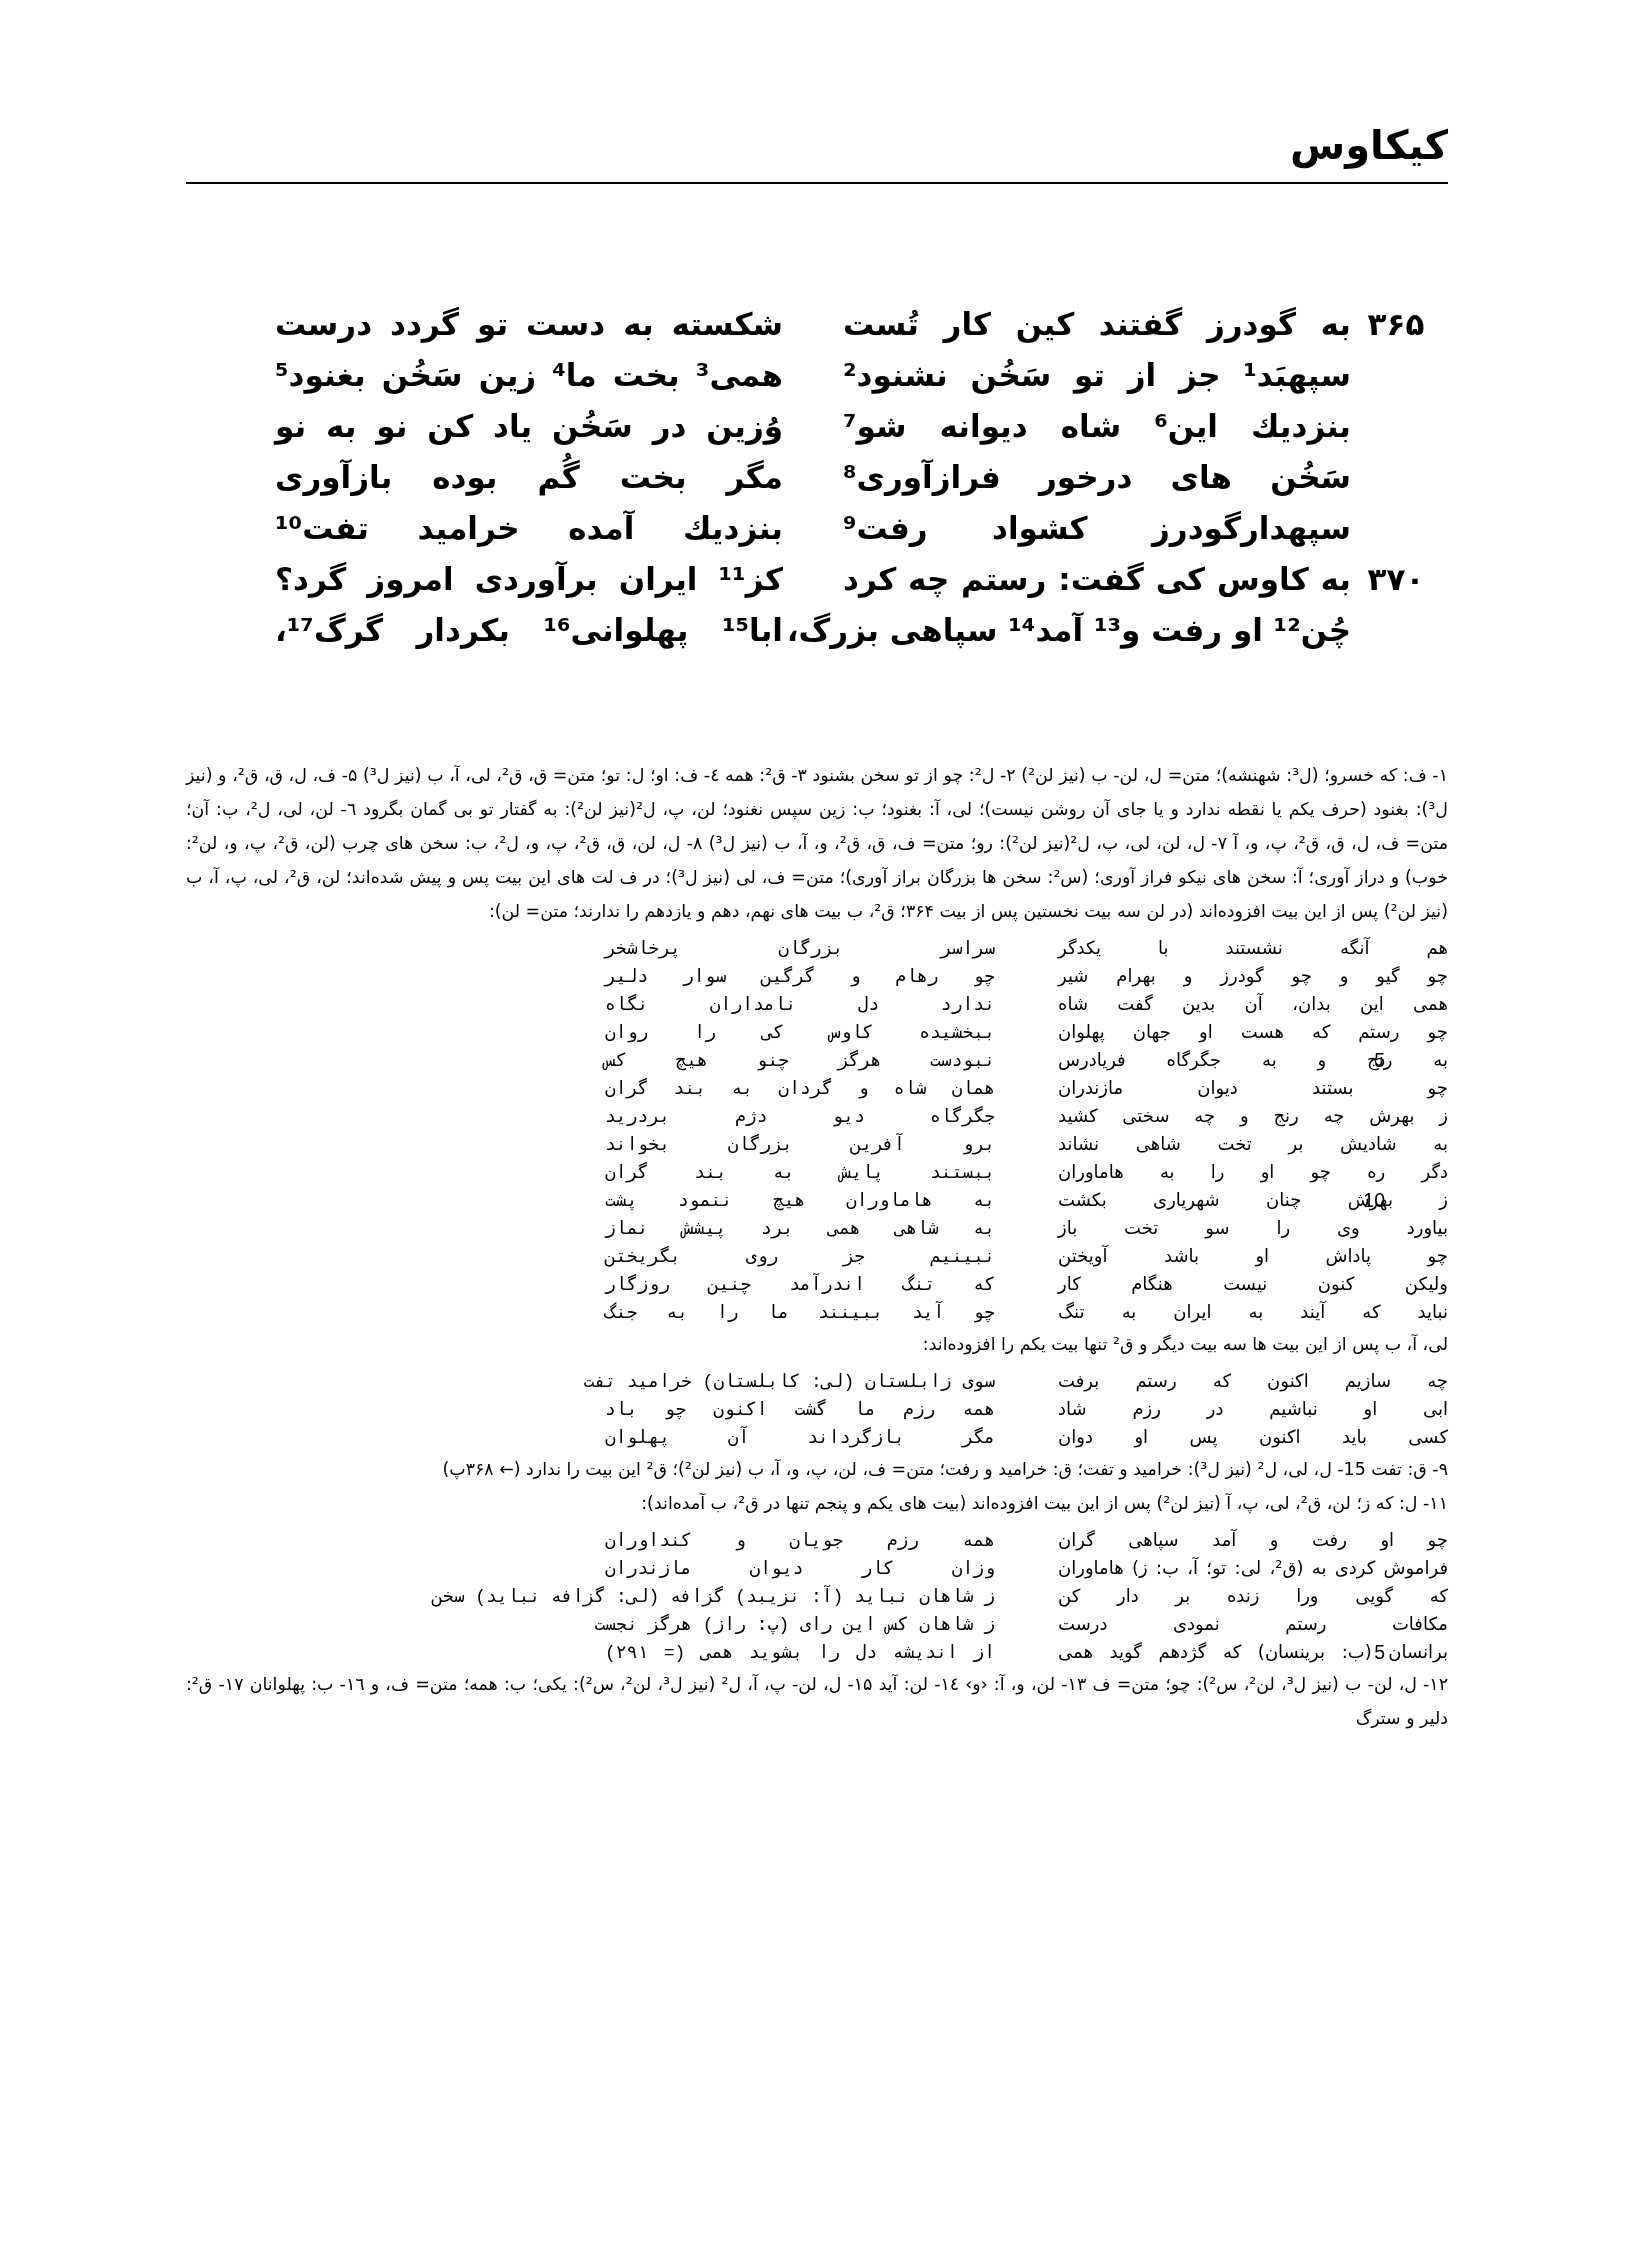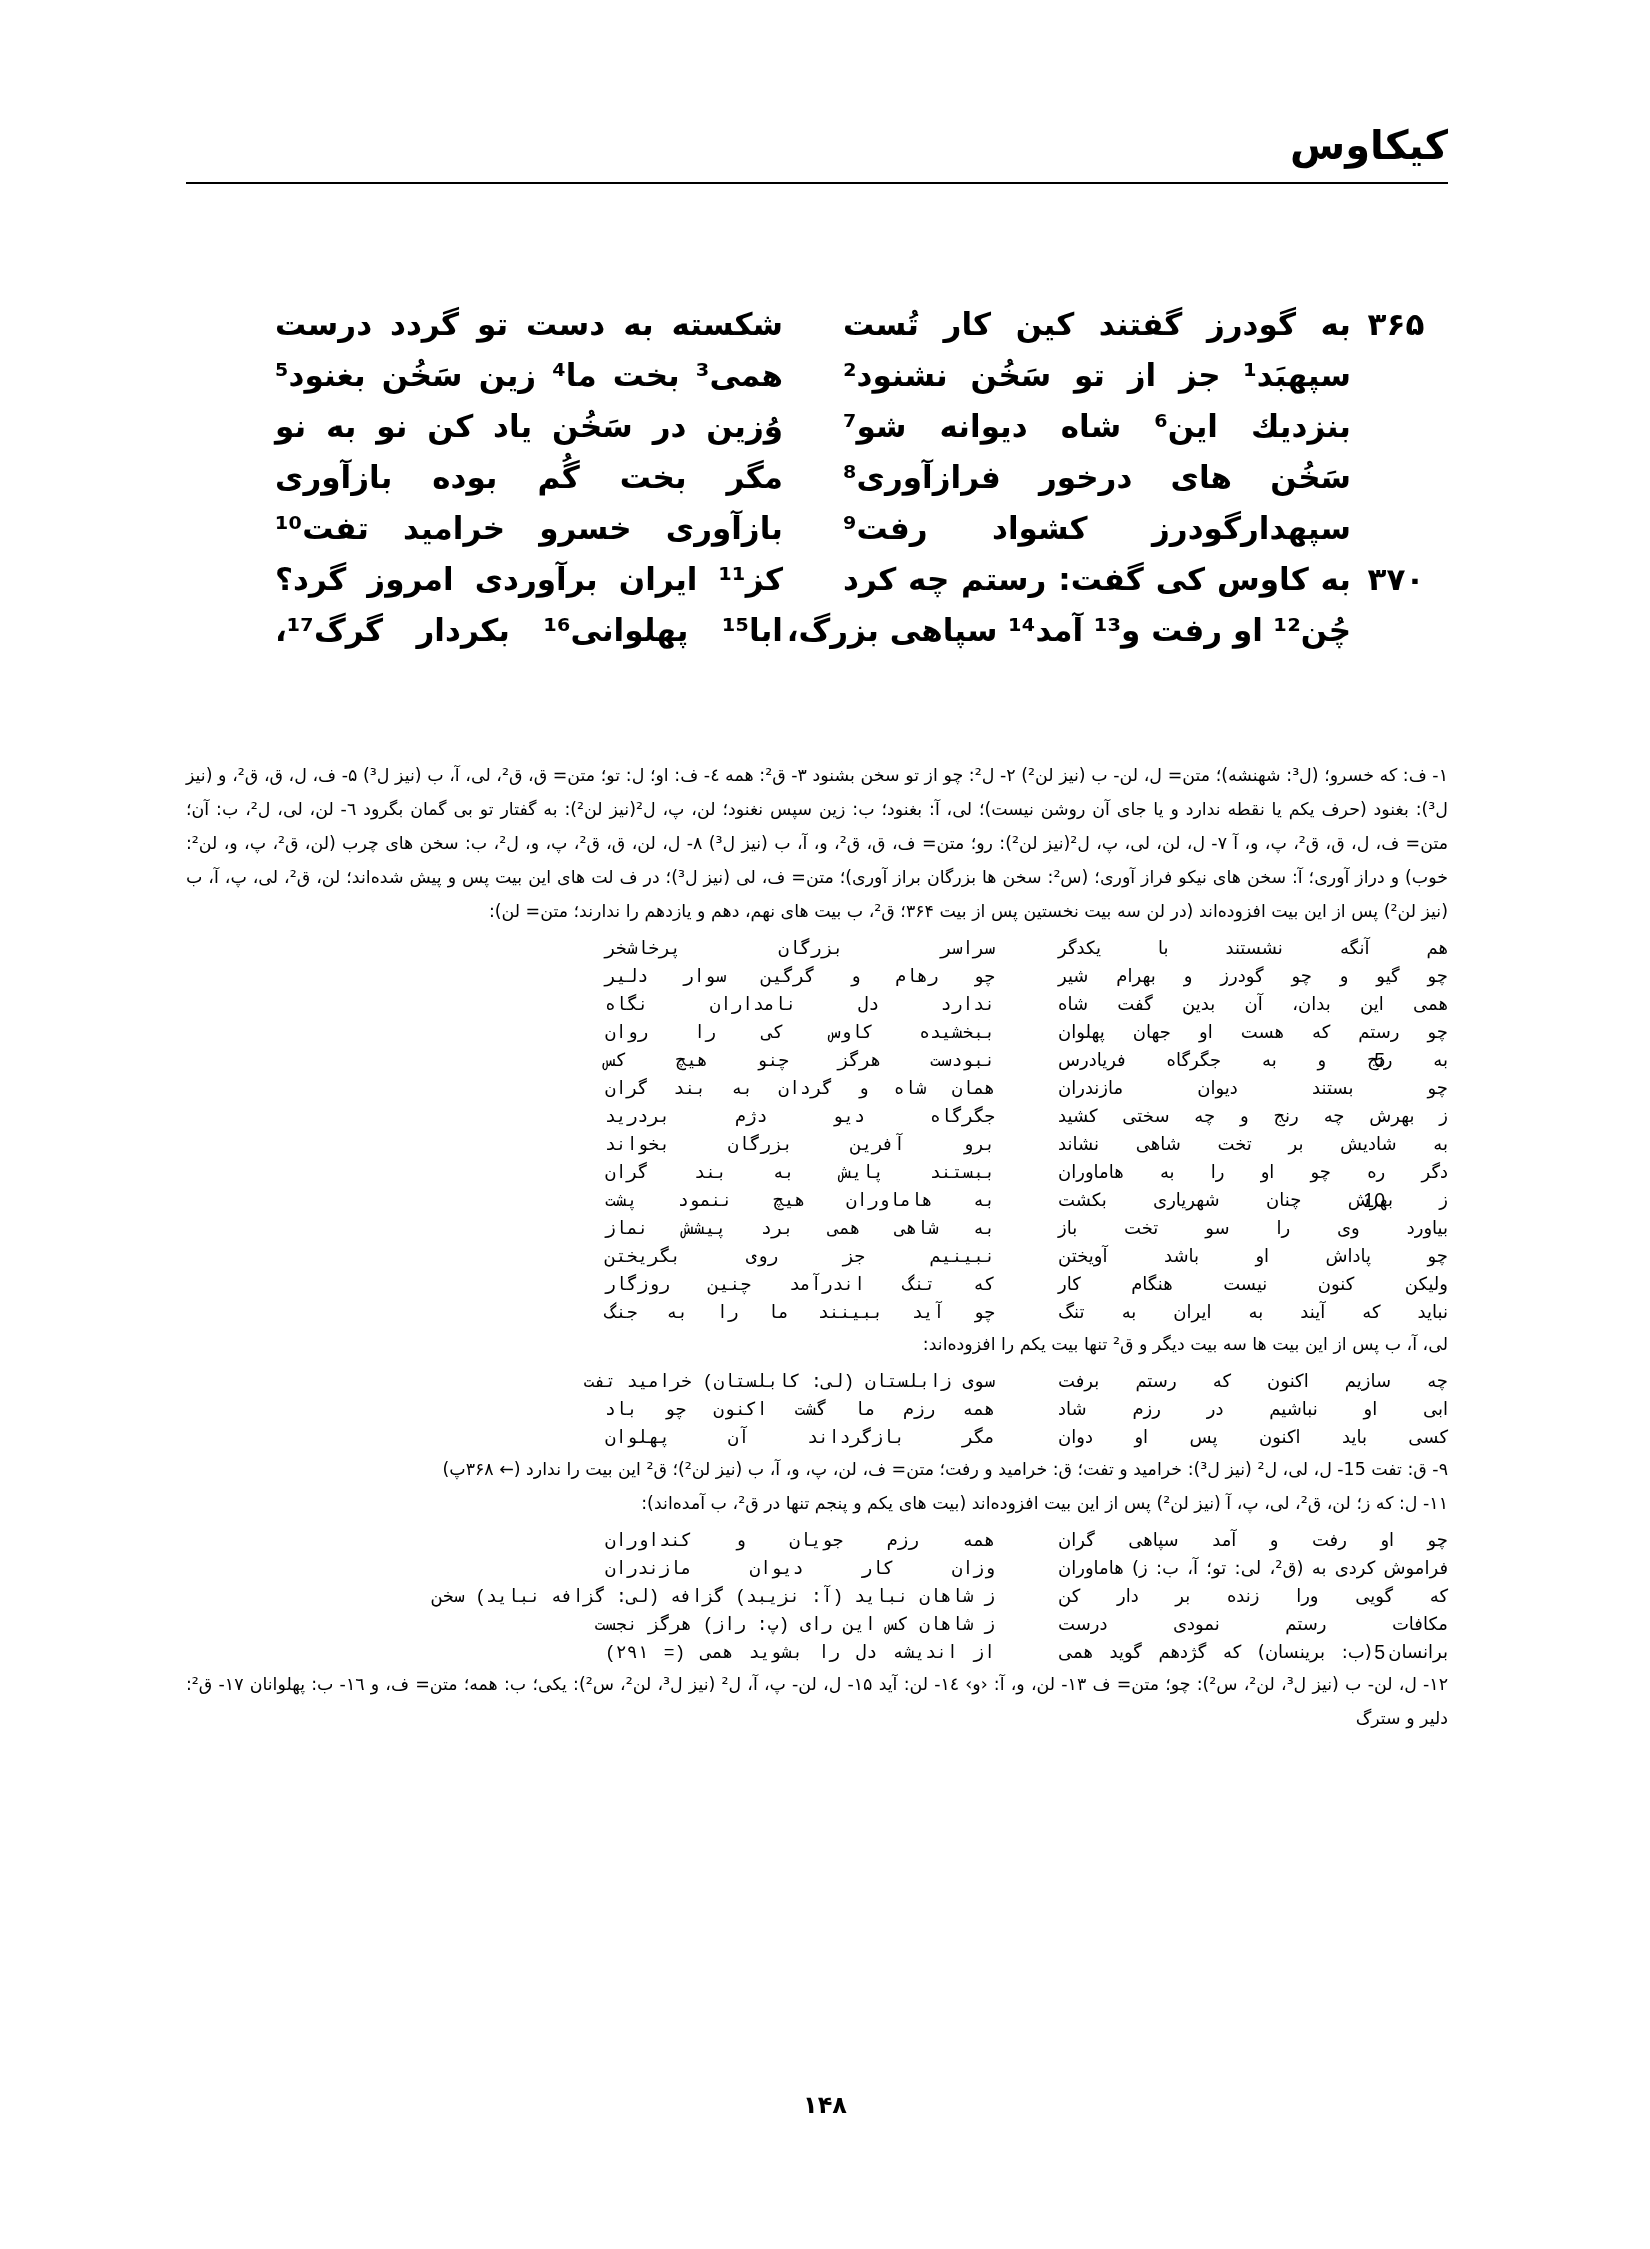--- a/index.html
+++ b/index.html
@@ -84,21 +84,21 @@
       <span class="hemistich">وُزین در سَخُن یاد کن نو به نو</span>
     </div>
     <div class="verse">
       <span class="verse-num"></span>
       <span class="hemistich">سَخُن های درخور فرازآوری⁸</span>
       <span class="hemistich">مگر بخت گُم بوده بازآوری</span>
     </div>
     <div class="verse">
       <span class="verse-num"></span>
       <span class="hemistich">سپهدارگودرز کشواد رفت⁹</span>
-      <span class="hemistich">بازآوری خسرو خرامید تفت¹⁰</span>
+      <span class="hemistich">بنزدیك آمده خرامید تفت¹⁰</span>
     </div>
     <div class="verse">
       <span class="verse-num">۳۷۰</span>
       <span class="hemistich">به کاوس کی گفت: رستم چه کرد</span>
       <span class="hemistich">کز¹¹ ایران برآوردی امروز گرد؟</span>
     </div>
     <div class="verse">
       <span class="verse-num"></span>
       <span class="hemistich">چُن¹² او رفت و¹³ آمد¹⁴ سپاهی بزرگ،</span>
       <span class="hemistich">ابا¹⁵ پهلوانی¹⁶ بکردار گرگ¹⁷،</span>
@@ -209,15 +209,14 @@
       <div class="inset-row">
           <span class="line-marker">5</span>
           <span class="col-a">برانسان (ب: برینسان) که گژدهم گوید همی</span>
           <span class="col-b">از اندیشه دل را بشوید همی (= ۲۹۱)</span>
         </div>
     </div>
 
     <p class="note-line">۱۲- ل، لن- ب (نیز ل³، لن²، س²): چو؛ متن= ف   ۱۳- لن، و، آ: ‹و›   ١٤- لن: آید   ۱۵- ل، لن- پ، آ، ل² (نیز ل³، لن²، س²): یکی؛ ب: همه؛ متن= ف، و   ١٦- ب: پهلوانان   ۱۷- ق²: دلیر و سترگ</p>
   </div>
 
-  <div class="page-number">۱۴۸</div>
 </div>
 
 
 </body></html>

